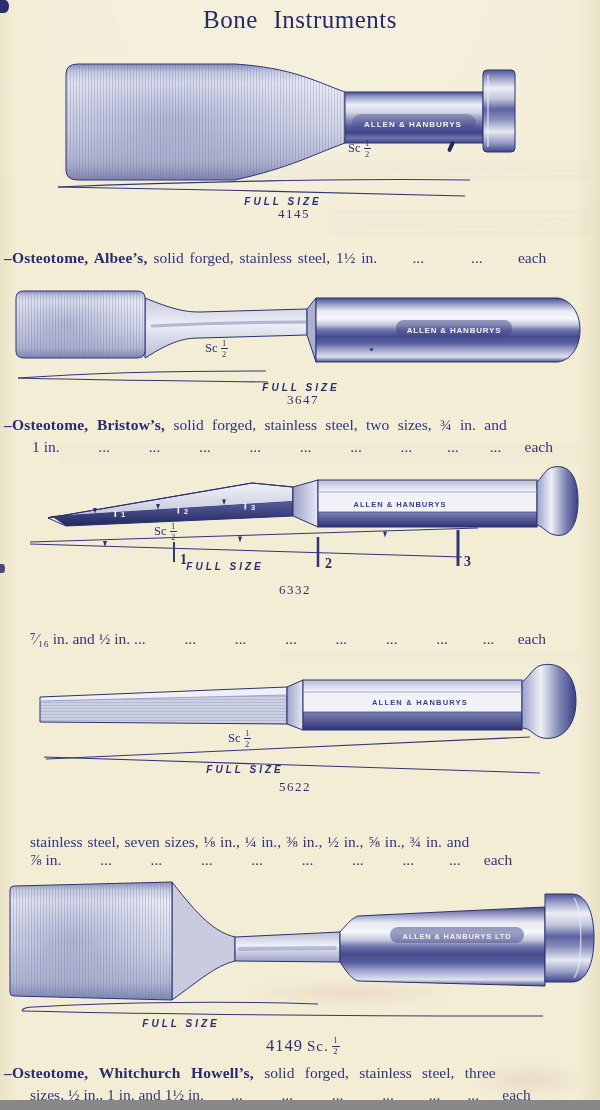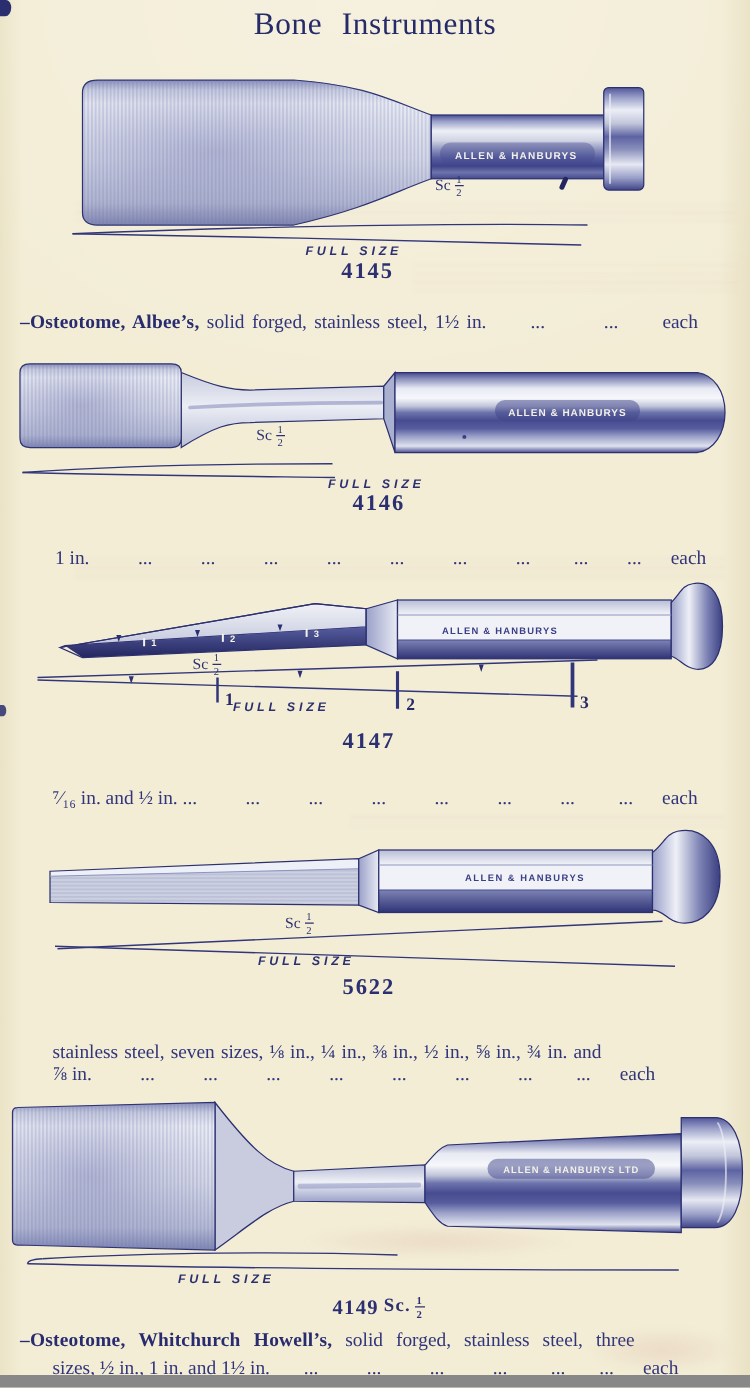--- a/index.html
+++ b/index.html
@@ -16,36 +16,36 @@
     font-size:25px;color:#262a68;letter-spacing:0.5px;word-spacing:9px;font-weight:500;
   }
   .fig{position:absolute;left:0;}
   .full-size{
     position:absolute;transform:translateX(-50%);
     font:italic bold 10px "Liberation Sans","DejaVu Sans",sans-serif;
     letter-spacing:3px;color:#2c3070;white-space:pre;
   }
   .fig-number{
     position:absolute;transform:translateX(-50%);
-    font-size:18px;color:#2c3070;letter-spacing:1.5px;font-weight:bold;
+    font-size:13px;color:#2c3070;letter-spacing:1.5px;
   }
   .fig-caption{
-    position:absolute;transform:translateX(-50%);display:flex;gap:4px;align-items:flex-start;
-    font-size:16.5px;color:#2c3070;letter-spacing:1px;font-weight:bold;
+    position:absolute;transform:translateX(-50%);display:flex;gap:4px;align-items:center;
+    font-size:16.5px;color:#2c3070;letter-spacing:1px;
   }
   .sc-label{
     position:absolute;display:flex;align-items:center;gap:3px;
     font-size:12.5px;color:#2c3070;
   }
   .frac{display:inline-flex;flex-direction:column;align-items:center;font-size:8.5px;line-height:1.05;color:#2c3070;}
   .frac .num{border-bottom:1px solid #2c3070;padding:0 1.5px 0.5px;}
   .frac .den{padding-top:0.5px;}
   .entry-line{
     position:absolute;width:575px;white-space:pre;
-    font-size:15.5px;color:#31357b;margin-left:12px;
+    font-size:15.5px;color:#31357b;
   }
   .entry-line b{color:#282c6e;letter-spacing:0.2px;}
   .ghost{position:absolute;pointer-events:none;opacity:.55;filter:blur(1.6px);
     background:repeating-linear-gradient(0deg, rgba(155,85,75,0.10) 0 2px, rgba(155,85,75,0) 2px 7px);}
   .blotch{position:absolute;pointer-events:none;filter:blur(3px);
     background:radial-gradient(closest-side, rgba(190,110,95,0.14), rgba(190,110,95,0));}
   .speck{position:absolute;background:#2a2e6e;}
   .sp1{left:0;top:0;width:9px;height:13px;border-radius:0 70% 80% 0;}
   .sp2{left:0;top:564px;width:5px;height:9px;border-radius:0 50% 50% 0;opacity:.85;}
   .sp3{left:449px;top:141px;width:3.5px;height:11px;border-radius:2px;transform:rotate(24deg);background:#23265f;}
@@ -313,36 +313,37 @@
       </span>
   </div>
 
   <div class="full-size" style="left:283px;top:196px">FULL SIZE</div>
   <div class="full-size" style="left:301px;top:382px">FULL SIZE</div>
   <div class="full-size" style="left:225px;top:561px">FULL SIZE</div>
   <div class="full-size" style="left:245px;top:764px">FULL SIZE</div>
   <div class="full-size" style="left:181px;top:1018px">FULL SIZE</div>
 
   <div class="fig-number" style="left:294px;top:206px">4145</div>
-  <div class="fig-number" style="left:303px;top:392px">4146</div>
-  <div class="fig-number" style="left:295px;top:582px">4147</div>
+  <div class="fig-number" style="left:303px;top:392px">3647</div>
+  <div class="fig-number" style="left:295px;top:582px">6332</div>
   <div class="fig-number" style="left:295px;top:779px">5622</div>
   <div class="fig-caption" style="left:303px;top:1036px">
     <span>4149</span>
     <span class="sc-label" style="position:static;font-size:15px">
       <span>Sc.</span>
       <span class="frac">
           <span class="num">1</span>
           <span class="den">2</span>
         </span>
     </span>
   </div>
 
   <div class="entry-line" style="left:4px;top:249px;word-spacing:2px"><b>–Osteotome, Albee’s,</b><span> solid forged, stainless steel, 1½ in.      ...        ...      each</span></div>
 
+  <div class="entry-line" style="left:4px;top:416px;word-spacing:4.5px"><b>–Osteotome, Bristow’s,</b><span> solid forged, stainless steel, two sizes, ¾ in. and</span></div>
   <div class="entry-line" style="left:32px;top:438px">1 in.          ...          ...          ...          ...          ...          ...          ...         ...        ...      each</div>
 
   <div class="entry-line" style="left:30px;top:630px">⁷⁄₁₆ in. and ½ in. ...          ...          ...          ...          ...          ...          ...         ...      each</div>
 
   <div class="entry-line" style="left:30px;top:833px;word-spacing:1px">stainless steel, seven sizes, ⅛ in., ¼ in., ⅜ in., ½ in., ⅝ in., ¾ in. and</div>
   <div class="entry-line" style="left:30px;top:851px">⅞ in.          ...          ...          ...          ...          ...          ...          ...         ...      each</div>
 
   <div class="entry-line" style="left:4px;top:1064px;word-spacing:6.5px"><b>–Osteotome, Whitchurch Howell’s,</b><span> solid forged, stainless steel, three</span></div>
   <div class="entry-line" style="left:30px;top:1086px">sizes, ½ in., 1 in. and 1½ in.       ...          ...          ...          ...         ...       ...      each</div>
 

